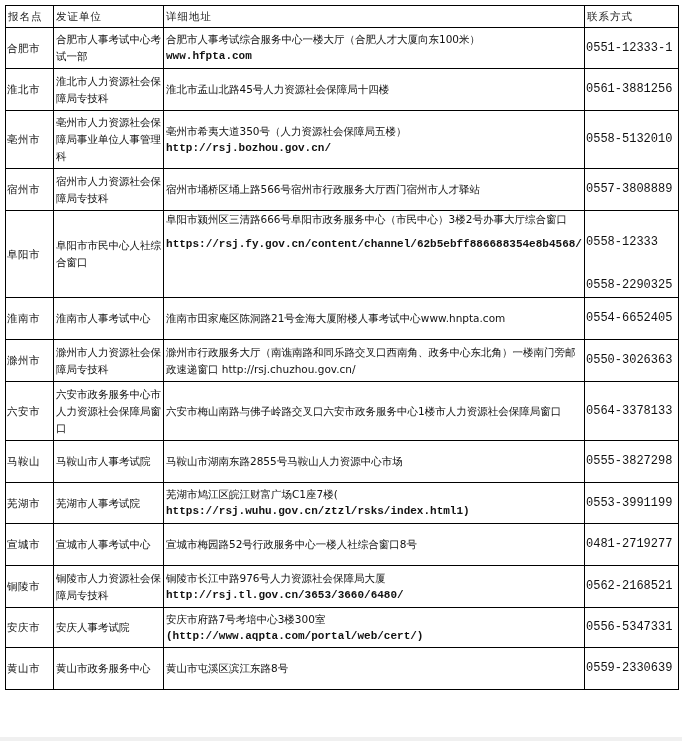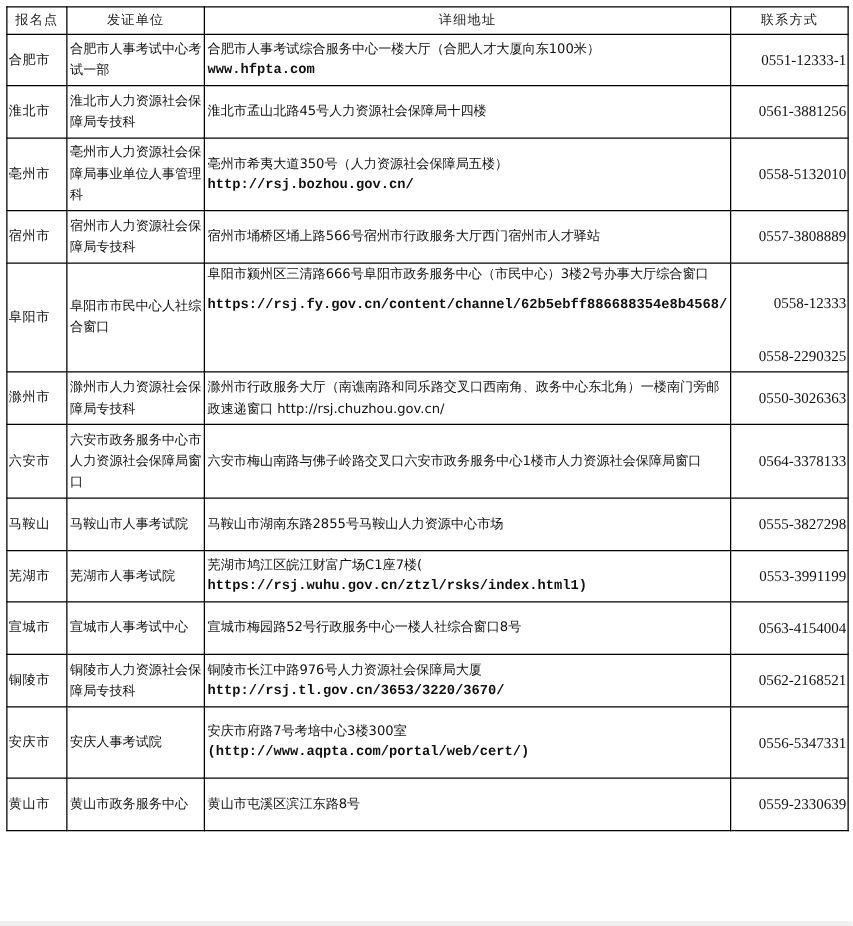--- a/index.html
+++ b/index.html
@@ -4,26 +4,26 @@
 <style>
   html, body { margin: 0; padding: 0; background: #ffffff; }
   body { width: 682px; height: 741px; overflow: hidden; position: relative;
          font-family: "DejaVu Sans", sans-serif; color: #111; }
   .wrap { position: absolute; left: 5px; top: 5px; }
   table { border-collapse: collapse; table-layout: fixed; width: 673px; }
   col.c1 { width: 48px; } col.c2 { width: 110px; } col.c3 { width: 421px; } col.c4 { width: 94px; }
   td, th { border: 1px solid #000; padding: 0 2px; font-size: 10.5px; line-height: 17px;
            font-weight: normal; vertical-align: middle; text-align: left; overflow: hidden;
            word-break: break-all; }
-  th { text-align: center; height: 21px; color: #222; letter-spacing: 1px; }
+  th { height: 21px; color: #222; letter-spacing: 1px; }
   td.city { padding-left: 1px; letter-spacing: 0.5px; }
-  td.phone { text-align: right; font-family: Liberation Serif, serif; font-size: 12px; padding: 0 1px; }
+  td.phone { text-align: left; font-family: Liberation Mono, monospace; font-size: 12px; padding: 0 1px; }
   td.addr .url, td.addr .l2 { display: block; }
   .mono { font-family: "Liberation Mono", monospace; font-size: 11px; font-weight: bold; }
-  .url-center { display: block; text-align: left; padding-top: 8px; }
+  .url-center { display: block; text-align: center; padding-top: 8px; }
   .phone-line { display: block; line-height: 24px; margin-top: 19px; }
   .bottom-strip { position: absolute; left: 0; top: 737px; width: 682px; height: 4px; background: #f0f0f0; }
 </style>
 </head>
 <body>
 
 <div class="wrap">
 <table>
   <colgroup>
         <col class="c1">
@@ -86,20 +86,28 @@
       <td class="addr" style="vertical-align:top">
         <span>阜阳市颍州区三清路666号阜阳市政务服务中心（市民中心）3楼2号办事大厅综合窗口</span>
         <span class="url-center mono">https://rsj.fy.gov.cn/content/channel/62b5ebff886688354e8b4568/</span>
       </td>
       <td class="phone">
         <span class="phone-line">0558-12333</span>
         <span class="phone-line">0558-2290325</span>
       </td>
     </tr>
 
+    <tr style="height:42px">
+      <td class="city">淮南市</td>
+      <td>淮南市人事考试中心</td>
+      <td class="addr">
+        <span>淮南市田家庵区陈洞路21号金海大厦附楼人事考试中心www.hnpta.com</span>
+      </td>
+      <td class="phone">0554-6652405</td>
+    </tr>
 
     <tr style="height:42px">
       <td class="city">滁州市</td>
       <td>滁州市人力资源社会保障局专技科</td>
       <td class="addr">
         <span>滁州市行政服务大厅（南谯南路和同乐路交叉口西南角、政务中心东北角）一楼南门旁邮政速递窗口 http://rsj.chuzhou.gov.cn/</span>
       </td>
       <td class="phone">0550-3026363</td>
     </tr>
 
@@ -130,35 +138,35 @@
       </td>
       <td class="phone">0553-3991199</td>
     </tr>
 
     <tr style="height:42px">
       <td class="city">宣城市</td>
       <td>宣城市人事考试中心</td>
       <td class="addr">
         <span>宣城市梅园路52号行政服务中心一楼人社综合窗口8号</span>
       </td>
-      <td class="phone">0563-4154004</td>
+      <td class="phone">0481-2719277</td>
     </tr>
 
     <tr style="height:42px">
       <td class="city">铜陵市</td>
       <td>铜陵市人力资源社会保障局专技科</td>
       <td class="addr">
         <span>铜陵市长江中路976号人力资源社会保障局大厦</span>
-        <span class="url mono">http://rsj.tl.gov.cn/3653/3220/3670/</span>
+        <span class="url mono">http://rsj.tl.gov.cn/3653/3660/6480/</span>
       </td>
       <td class="phone">0562-2168521</td>
     </tr>
 
 
-    <tr style="height:57px">
+    <tr style="height:40px">
       <td class="city">安庆市</td>
       <td>安庆人事考试院</td>
       <td class="addr">
         <span>安庆市府路7号考培中心3楼300室</span>
         <span class="url mono">(http://www.aqpta.com/portal/web/cert/)</span>
       </td>
       <td class="phone">0556-5347331</td>
     </tr>
 
     <tr style="height:42px">

